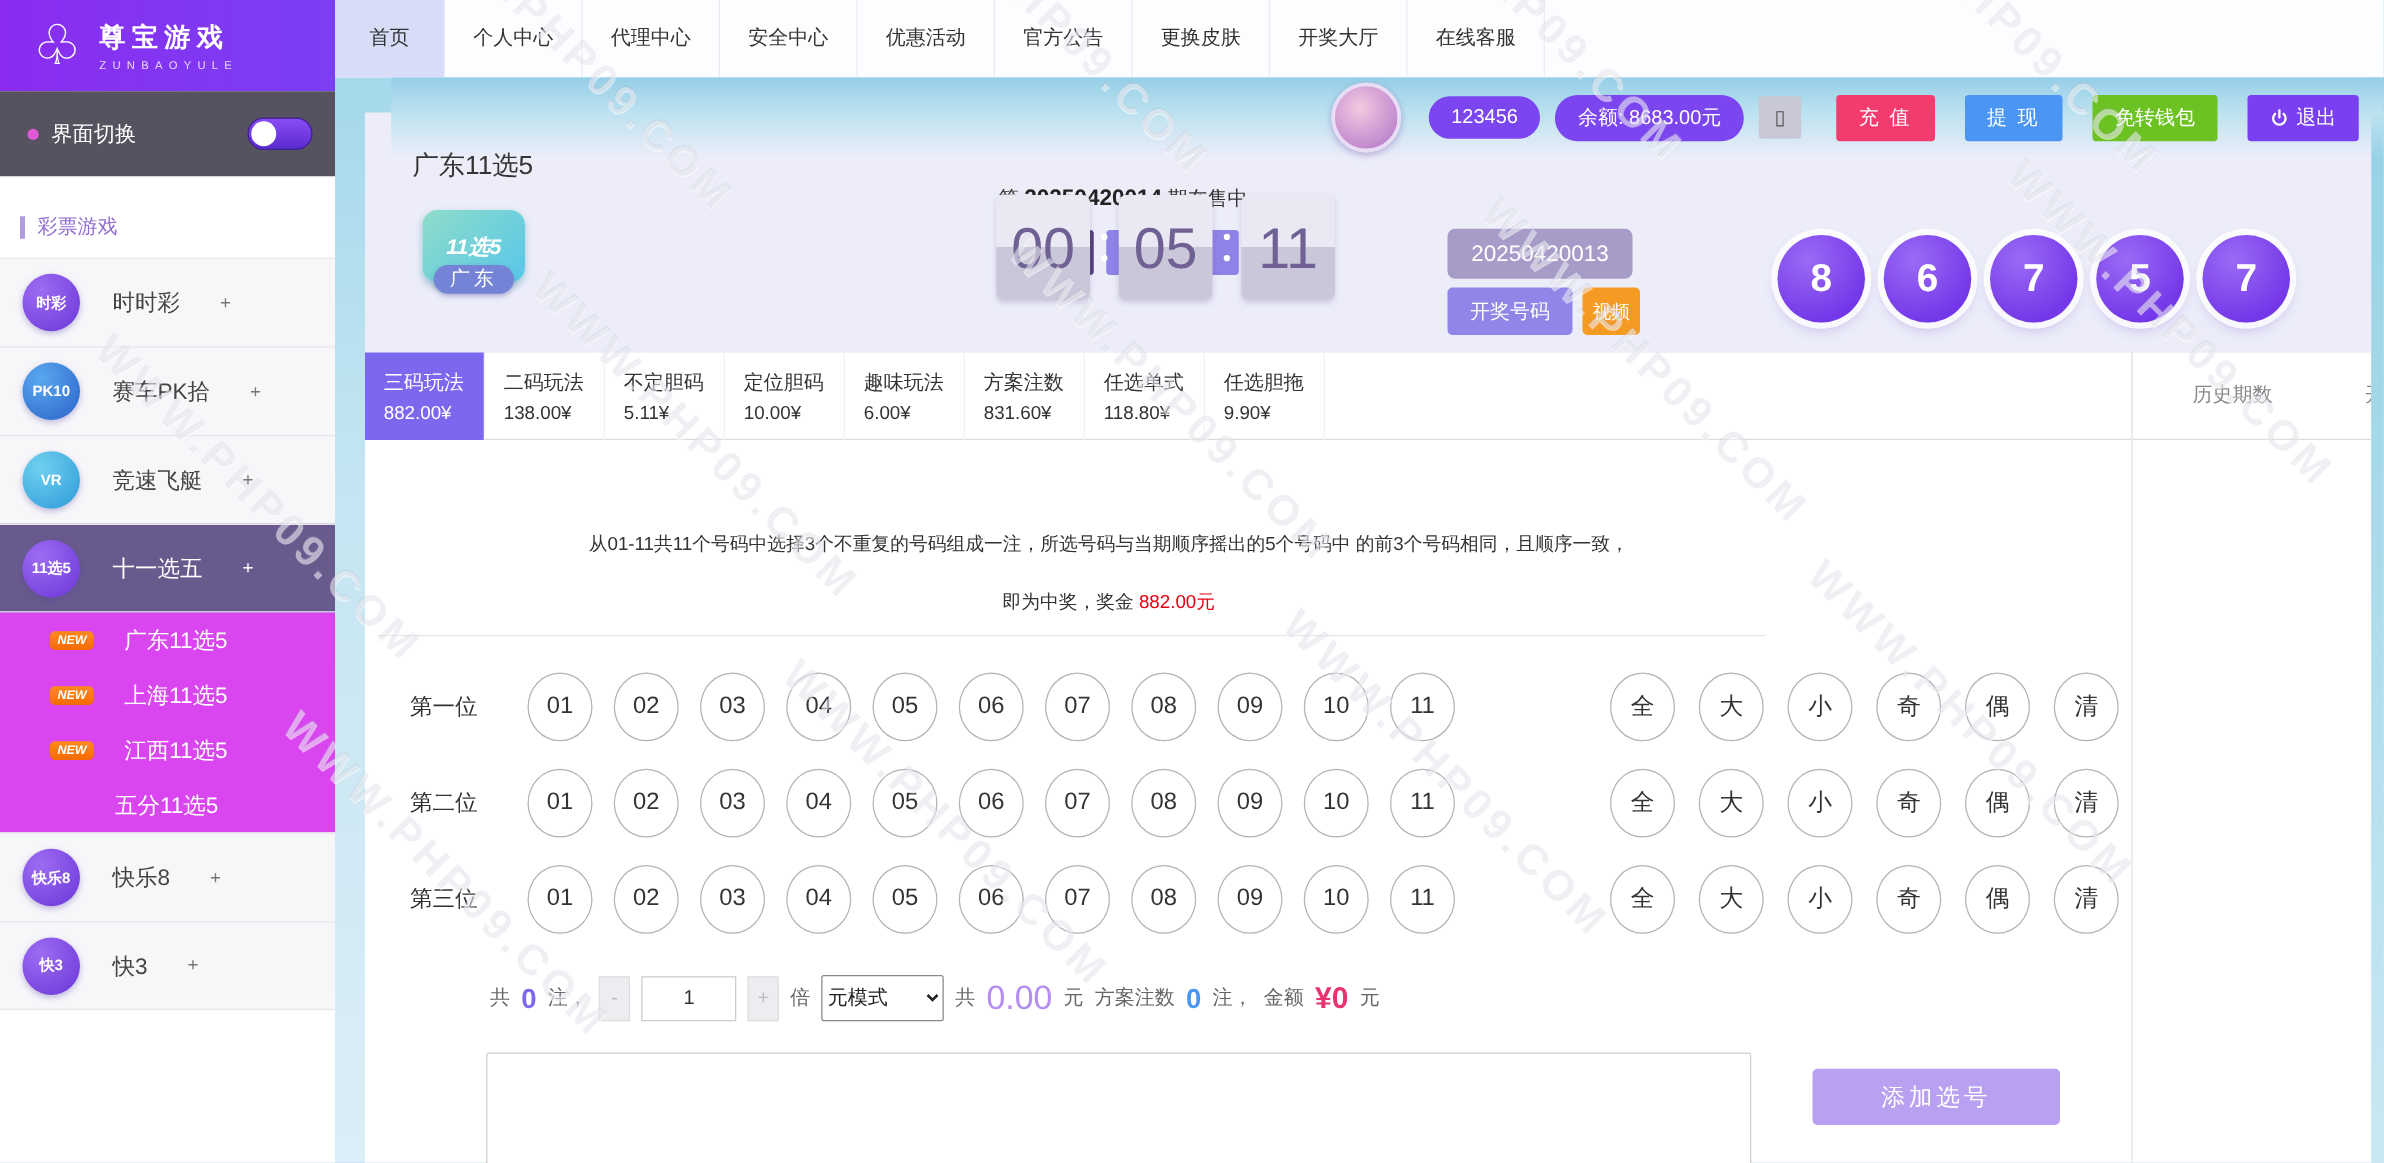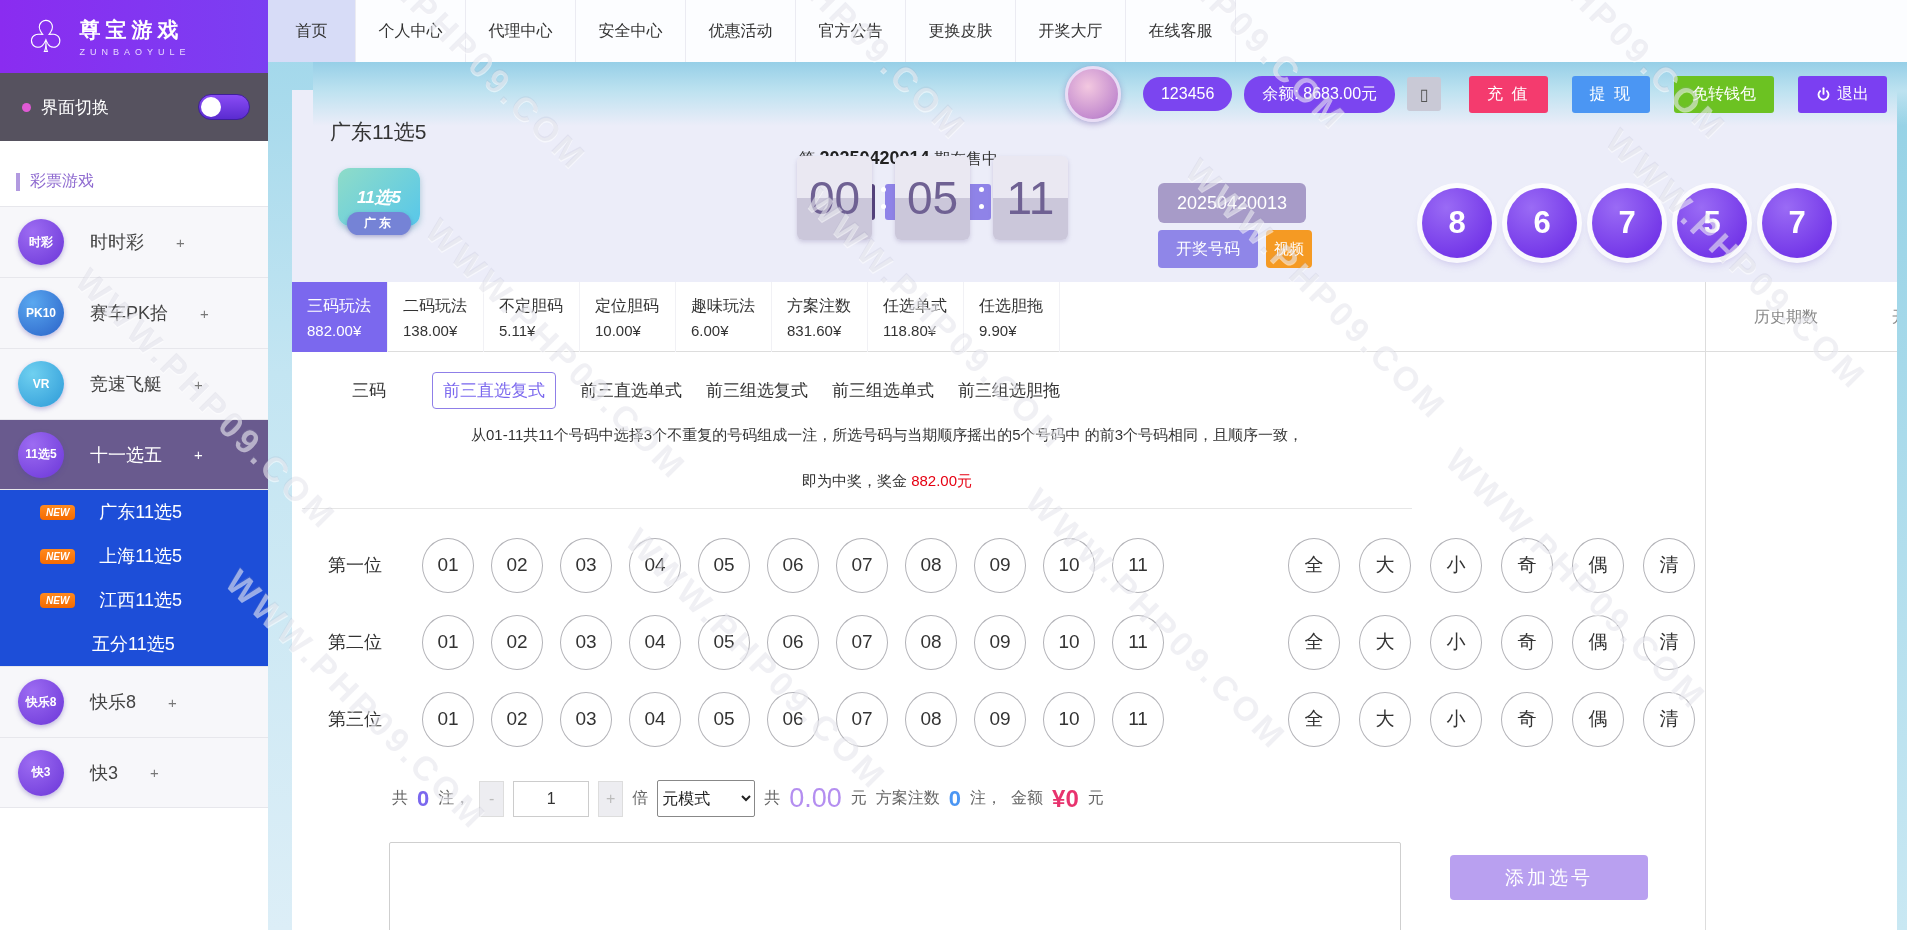--- a/index.html
+++ b/index.html
@@ -33,21 +33,21 @@
   .menu-item:last-child { border-bottom:1px solid #e7e7ec; }
   .micon { width:46px; height:46px; border-radius:50%; display:flex; align-items:center; justify-content:center;
     color:#fff; font-weight:bold; font-size:12px; flex:none; box-shadow:0 2px 5px rgba(80,60,160,.35); }
   .mi-purple { background:radial-gradient(circle at 32% 28%,#9d6cf2,#6b36d8); }
   .mi-blue   { background:radial-gradient(circle at 32% 28%,#5aa8f0,#2a62c8); }
   .mi-cyan   { background:radial-gradient(circle at 32% 28%,#6fd0f0,#2d9ad8); }
   .mlabel { font-size:18px; color:#444; }
   .mplus { font-size:15px; color:#777; margin-left:6px; }
   .menu-item.active { background:#695a8e; }
   .menu-item.active .mlabel, .menu-item.active .mplus { color:#fff; }
-  .submenu { list-style:none; background:#1d4ed8; }
+  .submenu { list-style:none; background:#d946ef; }
   .submenu li { height:44px; display:flex; align-items:center; padding-left:40px; color:#fff; font-size:18px; cursor:pointer; position:relative; }
   .new-badge { background:linear-gradient(180deg,#ff8a1e,#f56a00); color:#fff; font-size:10px; font-style:italic; font-weight:bold;
     border-radius:4px; padding:2px 6px; margin-right:24px; min-width:28px; text-align:center; }
   .badge-space { width:52px; }
 
   
   .topnav { position:absolute; left:268px; top:0; right:0; height:62px; background:#fcfdff; display:flex; z-index:20; }
   .nav-item { width:110px; line-height:62px; text-align:center; font-size:16px; color:#333; border-right:1px solid #ebebf2; cursor:pointer; }
   .nav-item.active { width:88px; background:#d7dcf7; }
 
@@ -66,22 +66,22 @@
   .ub-free { background:#6cc222; margin-left:12px; letter-spacing:0; }
   .ub-logout { background:#7b3ff2; margin-left:12px; letter-spacing:0; }
 
   
   .game-panel { position:absolute; left:292px; top:90px; right:0; height:192px; background:#ecedf9; z-index:10; }
   .game-title { position:absolute; left:38px; top:28px; font-size:21px; color:#333; }
   .game-icon { position:absolute; left:46px; top:78px; width:82px; height:58px; border-radius:12px;
     background:linear-gradient(135deg,#8fdcc8,#57c7ea); display:flex; align-items:center; justify-content:center;
     color:#fff; font-size:17px; font-weight:bold; font-style:italic; box-shadow:0 3px 6px rgba(60,140,160,.4); }
   .game-region { position:absolute; left:55px; top:122px; width:64px; height:23px; border-radius:12px; background:#7583d6;
-    color:#fff; font-size:12px; display:flex; align-items:center; justify-content:center; letter-spacing:3px;
-    box-shadow:0 2px 4px rgba(60,60,140,.35);font-weight:bold; }
+    color:#fff; font-size:16px; display:flex; align-items:center; justify-content:center; letter-spacing:3px;
+    box-shadow:0 2px 4px rgba(60,60,140,.35); }
   .issue-line { position:absolute; left:507px; top:58px; font-size:16px; color:#333; }
   .issue-line b { font-size:18px; color:#222; }
   .tag-row { position:absolute; left:507px; top:94px; display:flex; gap:10px; }
   .tag-official { background:#53407a; color:#fff; font-size:16px; border:none; border-radius:3px; width:76px; height:36px; cursor:pointer; }
   .tag-close { background:#8f83e8; color:#fff; font-size:16px; border-radius:3px; width:106px; height:36px;
     display:flex; align-items:center; justify-content:center; }
   .cd-wrap { position:absolute; left:505px; top:66px; display:flex; align-items:center; gap:9px; }
   .flip { width:75px; height:84px; border-radius:6px; text-align:center; line-height:84px;
     background:linear-gradient(180deg,#eae8f2 0%,#eae8f2 50%,#cbc7da 50%,#cbc7da 100%);
     color:#6f6193; font-size:46px; font-weight:normal; box-shadow:0 2px 4px rgba(110,95,150,.25); }
@@ -333,28 +333,20 @@
 
 <aside class="history">
   <div class="history-head">
     <span class="history-title">历史期数</span>
     <span class="history-col2">开奖号码</span>
   </div>
 </aside>
 <div class="edge-strip"></div>
 
 <section class="bet-area">
-  <div class="subtabs">
-    <span class="subtab-group">三码</span>
-    <span class="subtab active">前三直选复式</span>
-    <span class="subtab">前三直选单式</span>
-    <span class="subtab">前三组选复式</span>
-    <span class="subtab">前三组选单式</span>
-    <span class="subtab">前三组选胆拖</span>
-  </div>
 
   <div class="desc">从01-11共11个号码中选择3个不重复的号码组成一注，所选号码与当期顺序摇出的5个号码中 的前3个号码相同，且顺序一致，</div>
   <div class="desc2">
     <span>即为中奖，奖金 </span><span class="prize">882.00元</span>
   </div>
   <div class="desc-hr"></div>
 
   <div class="pick-row" style="top:185px">
     <span class="row-label">第一位</span>
     <div class="nums">

